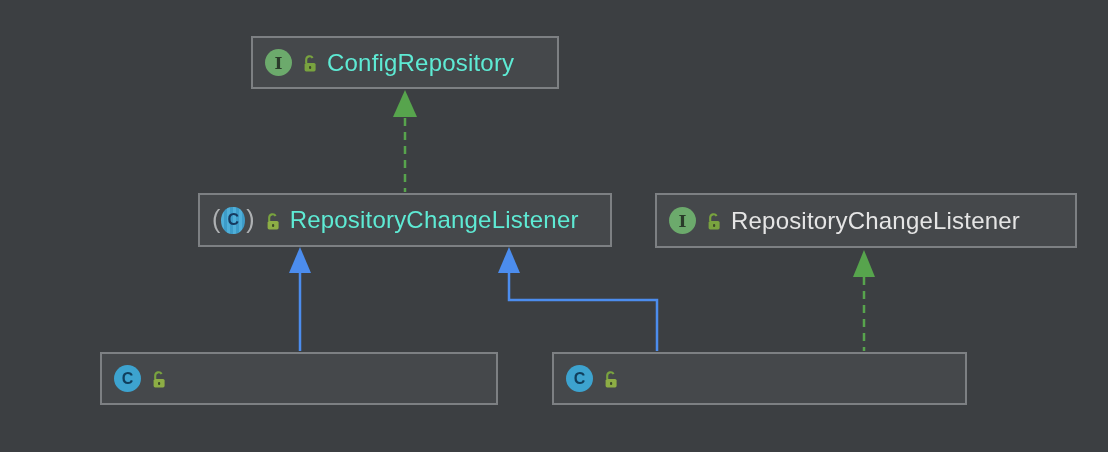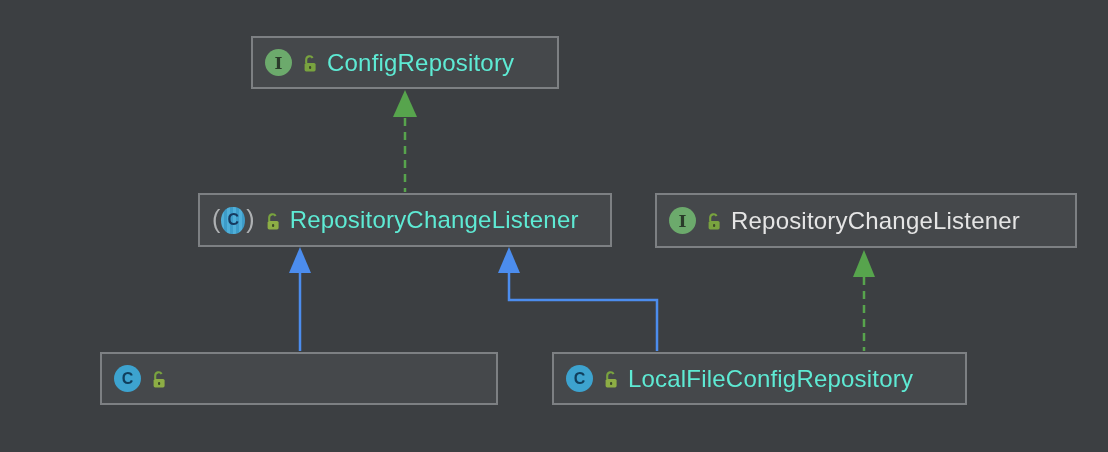--- a/index.html
+++ b/index.html
@@ -175,16 +175,15 @@
 
   <div class="node" id="node-local-file-config-repo">
     <span class="circle-badge class-badge">C</span>
     <span class="lock-icon">
       <svg width="17" height="19" viewBox="0 0 17 19">
         <path d="M5.2,9 V5.6 A3.4,3.4 0 0 1 11.6,4.1" fill="none" stroke="#79A33F" stroke-width="2.1"></path>
         <rect x="3.6" y="9" width="11" height="8.4" rx="1.6" fill="#8DAE45"></rect>
         <rect x="8" y="12" width="2.2" height="3" rx="1" fill="#3C4A28"></rect>
       </svg>
     </span>
-    <span class="label label-blue">LocalFileConfigRepository</span>
   </div>
 
 </div>
 
 </body></html>

